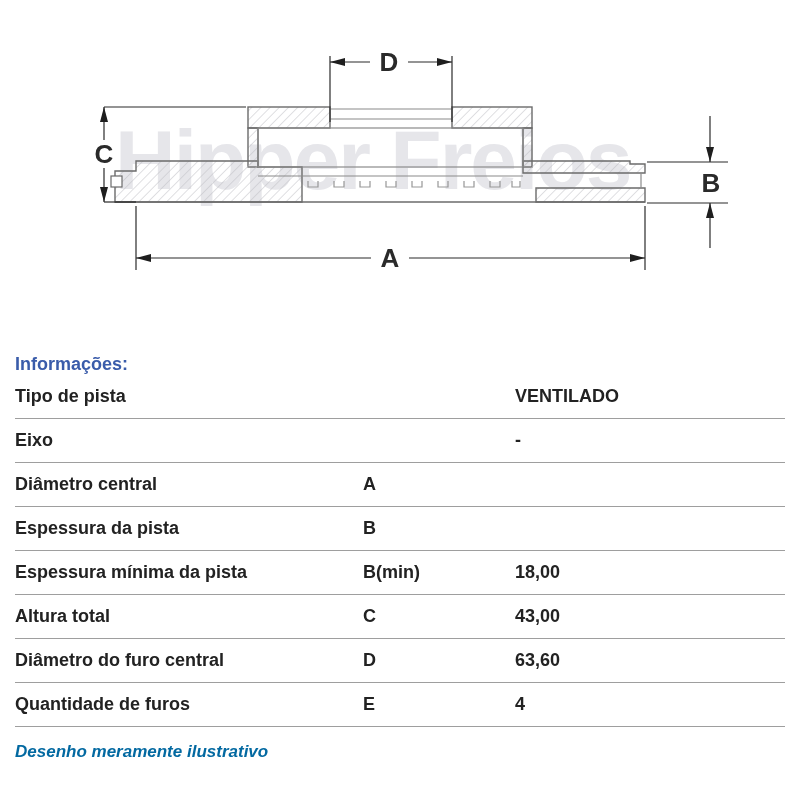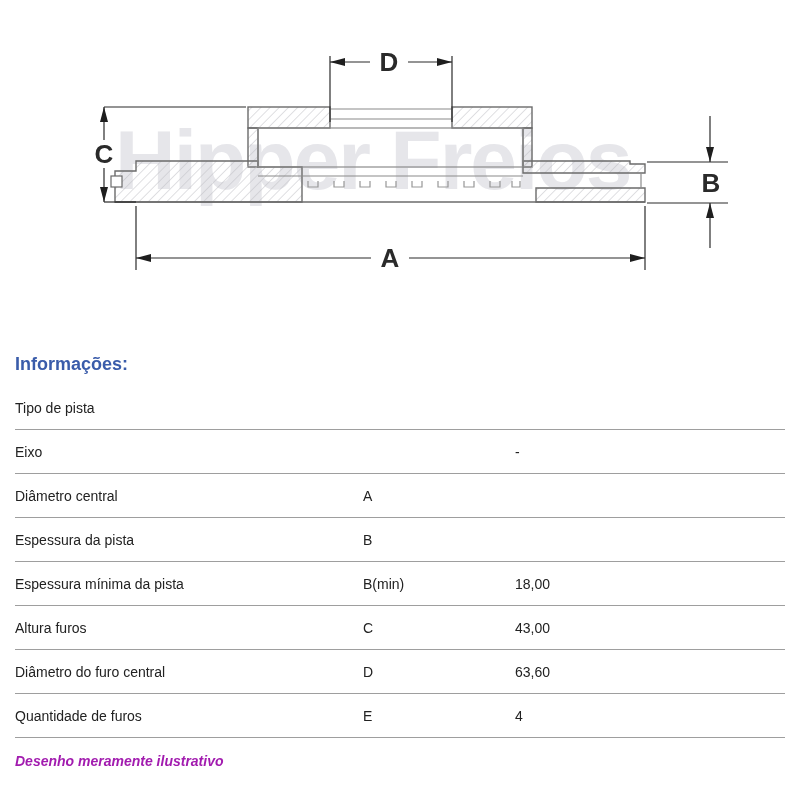--- a/index.html
+++ b/index.html
@@ -4,28 +4,28 @@
 <style>
   html,body{margin:0;padding:0;background:#ffffff;}
   .page{position:relative;width:800px;height:800px;background:#ffffff;overflow:hidden;
         font-family:"Liberation Sans",sans-serif;}
   .drawing{position:relative;width:800px;height:310px;}
   .watermark{position:absolute;left:115px;top:118px;font-size:84px;font-weight:bold;
              letter-spacing:-2px;color:#e6e6ea;white-space:nowrap;z-index:0;line-height:1;}
   .drawing svg{position:absolute;left:0;top:0;z-index:1;}
   .dim-label{font-family:"Liberation Sans",sans-serif;font-size:26px;font-weight:600;fill:#2a2a2a;}
   .info{position:absolute;left:15px;top:354px;width:770px;}
-  .info-title{font-size:18px;font-weight:bold;color:#3a5caa;margin-bottom:11px;}
+  .info-title{font-size:18px;font-weight:bold;color:#3a5caa;}
   .rows{}
   .row{display:flex;align-items:center;height:43px;border-bottom:1px solid #9e9e9e;
-       font-size:14px;font-weight:normal;color:#222222;}
+       font-size:18px;font-weight:bold;color:#222222;}
   .row .c1{width:348px;}
   .row .c2{width:152px;}
   .row .c3{flex:1;}
-  .note{margin-top:15px;font-size:14px;font-weight:bold;font-style:italic;color:#a21caf;}
+  .note{margin-top:15px;font-size:17px;font-weight:bold;font-style:italic;color:#0369a1;}
 </style>
 </head>
 <body>
 
 <div class="page">
 
   <div class="drawing">
     <div class="watermark">Hipper Freios</div>
 
     <svg width="800" height="310" viewBox="0 0 800 310">
@@ -121,41 +121,42 @@
     </svg>
   </div>
 
   <div class="info">
     <div class="info-title">Informações:</div>
 
     <div class="rows">
       <div class="row">
         <span class="c1">Tipo de pista</span>
         <span class="c2"></span>
+        <span class="c3">VENTILADO</span>
       </div>
       <div class="row">
         <span class="c1">Eixo</span>
         <span class="c2"></span>
         <span class="c3">-</span>
       </div>
       <div class="row">
         <span class="c1">Diâmetro central</span>
         <span class="c2">A</span>
       </div>
       <div class="row">
         <span class="c1">Espessura da pista</span>
         <span class="c2">B</span>
       </div>
       <div class="row">
         <span class="c1">Espessura mínima da pista</span>
         <span class="c2">B(min)</span>
         <span class="c3">18,00</span>
       </div>
       <div class="row">
-        <span class="c1">Altura furos</span>
+        <span class="c1">Altura total</span>
         <span class="c2">C</span>
         <span class="c3">43,00</span>
       </div>
       <div class="row">
         <span class="c1">Diâmetro do furo central</span>
         <span class="c2">D</span>
         <span class="c3">63,60</span>
       </div>
       <div class="row">
         <span class="c1">Quantidade de furos</span>

